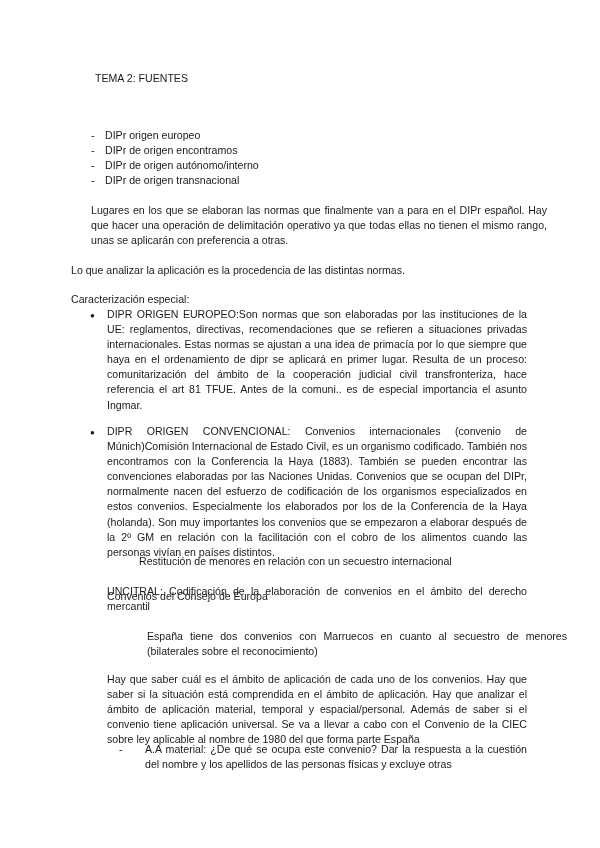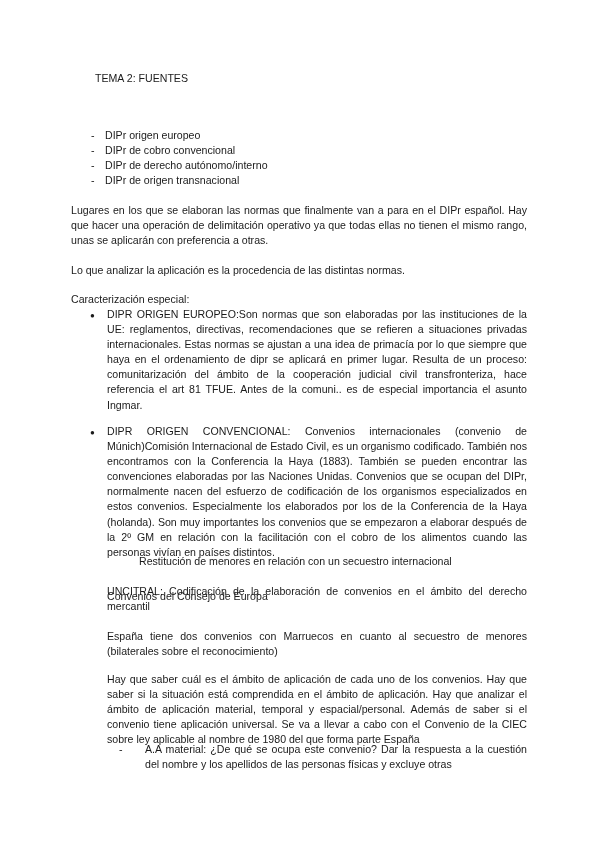--- a/index.html
+++ b/index.html
@@ -21,45 +21,45 @@
 </head>
 <body>
 
 <div class="page">
 
   <div class="title">TEMA 2: FUENTES</div>
 
 
   <ul class="dash-list">
     <li><span class="mk">-</span><span>DIPr origen europeo</span></li>
-    <li><span class="mk">-</span><span>DIPr de cobro convencional</span></li>
-    <li><span class="mk">-</span><span>DIPr de derecho autónomo/interno</span></li>
+    <li><span class="mk">-</span><span>DIPr de origen encontramos</span></li>
+    <li><span class="mk">-</span><span>DIPr de origen autónomo/interno</span></li>
     <li><span class="mk">-</span><span>DIPr de origen transnacional</span></li>
   </ul>
 
-  <div class="blk" style="top:203px;">Lugares en los que  se elaboran las normas que finalmente van a para en el DIPr español. Hay que hacer una operación de delimitación operativo ya que todas ellas no tienen el mismo rango, unas se aplicarán con preferencia a otras.</div>
+  <div class="blk" style="top:203px;margin-left:20px;">Lugares en los que  se elaboran las normas que finalmente van a para en el DIPr español. Hay que hacer una operación de delimitación operativo ya que todas ellas no tienen el mismo rango, unas se aplicarán con preferencia a otras.</div>
 
   <div class="blk" style="top:263px;">Lo que analizar la aplicación es la procedencia de las distintas normas.</div>
 
   <div class="blk" style="top:292px;">Caracterización especial:</div>
 
   <div class="bul" style="top:307px;">
     <span style="font-size:8px;">●</span>
     <div class="txt">DIPR ORIGEN EUROPEO:Son normas que son elaboradas por las instituciones de la UE: reglamentos, directivas, recomendaciones que se refieren a situaciones privadas internacionales. Estas normas se ajustan a una idea de primacía por lo que siempre que haya en el ordenamiento de dipr se aplicará en primer lugar. Resulta de un proceso: comunitarización del ámbito de la cooperación judicial civil transfronteriza, hace referencia el art 81 TFUE.  Antes de la comuni.. es de especial importancia el asunto Ingmar.</div>
   </div>
 
   <div class="bul" style="top:424px;">
     <span style="font-size:8px;">●</span>
     <div class="txt">DIPR ORIGEN CONVENCIONAL: Convenios internacionales (convenio de Múnich)Comisión Internacional de Estado Civil, es un organismo codificado. También nos encontramos con la Conferencia la Haya (1883). También se pueden encontrar las convenciones elaboradas por las Naciones Unidas. Convenios que se ocupan del DIPr, normalmente nacen del esfuerzo de codificación de los organismos especializados en estos convenios. Especialmente los elaborados por los de la Conferencia de la Haya (holanda). Son muy importantes los convenios que se empezaron a elaborar después de la 2º GM en relación con  la facilitación con el cobro de los alimentos cuando las personas vivían en países distintos.</div>
   </div>
 
   <div class="sub" style="top:554px;padding-left:32px;">Restitución de menores en relación con un secuestro internacional</div>
   <div class="sub" style="top:584px;">UNCITRAL: Codificación de la elaboración de convenios en el ámbito del derecho mercantil</div>
   <div class="sub" style="top:589px;">Convenios del Consejo de Europa</div>
-  <div class="sub" style="top:629px;">España tiene dos convenios con Marruecos en cuanto al secuestro de menores (bilaterales sobre el reconocimiento)</div>
+  <div class="sub" style="top:629px;margin-left:40px;">España tiene dos convenios con Marruecos en cuanto al secuestro de menores (bilaterales sobre el reconocimiento)</div>
 
   <div class="sub" style="top:672px;">Hay que saber cuál es el ámbito de aplicación de cada uno de los convenios. Hay que saber si la situación está comprendida en el ámbito de aplicación. Hay que analizar el ámbito de aplicación material, temporal y espacial/personal. Además de saber si el convenio tiene aplicación universal. Se va a llevar a cabo con el Convenio de la CIEC sobre ley aplicable al nombre de 1980 del que forma parte España</div>
 
   <div class="sub-dash">
     <span class="mk">-</span>
     <div class="txt">A.A material: ¿De qué se ocupa este convenio? Dar la respuesta a la cuestión del nombre y los apellidos de las personas físicas y excluye otras</div>
   </div>
 
 </div>
 

